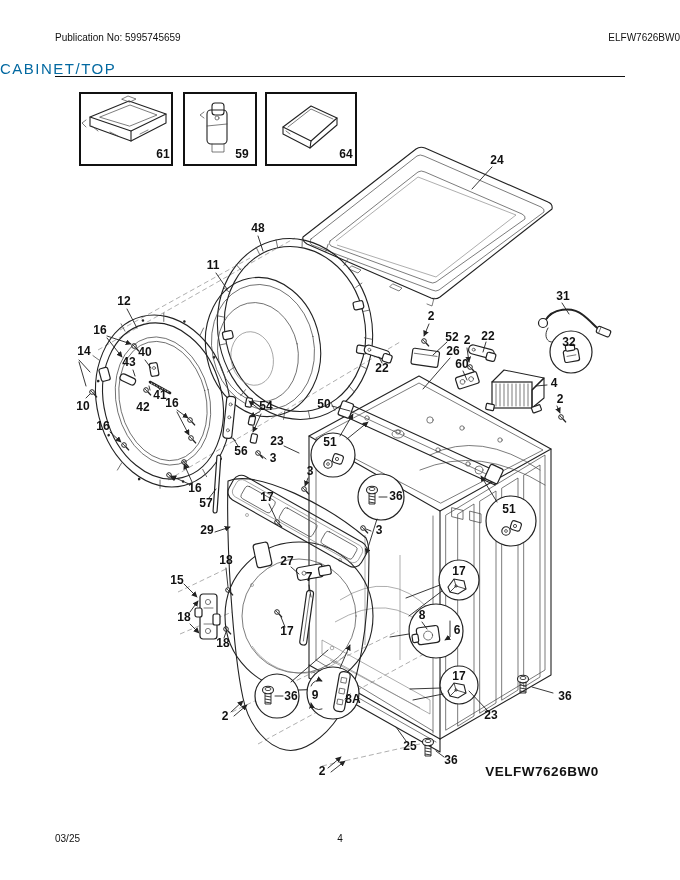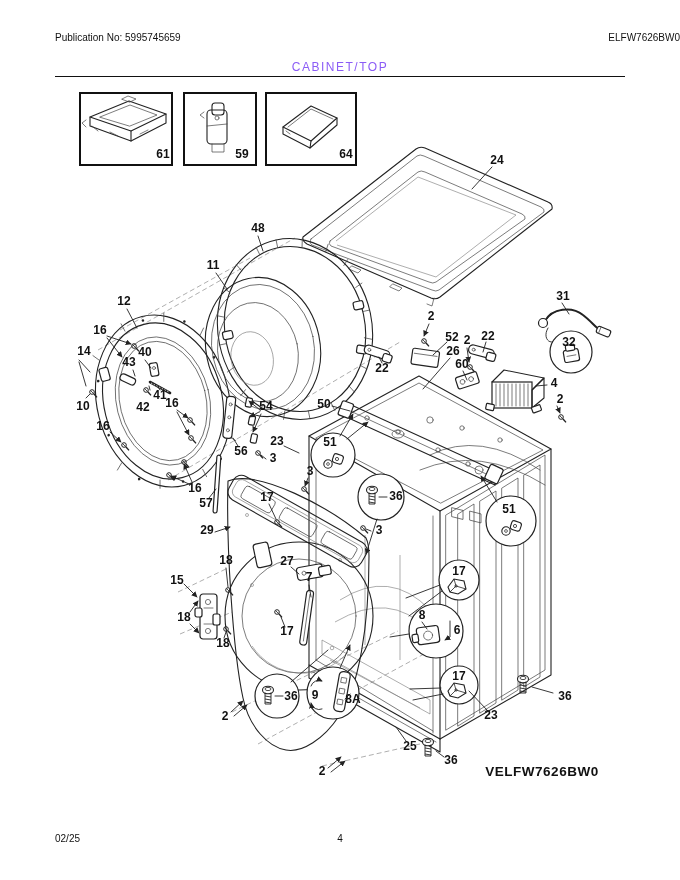--- a/index.html
+++ b/index.html
@@ -1,20 +1,20 @@
 <!DOCTYPE html>
 <html><head>
 <meta charset="utf-8">
 <style>
   html,body{margin:0;padding:0;background:#fff;}
   body{width:680px;height:880px;position:relative;font-family:"Liberation Sans",sans-serif;color:#111;overflow:hidden;}
   .hdr{position:absolute;font-size:10px;color:#111;white-space:nowrap;}
   #pub{left:55px;top:32px;}
   #model{left:0;right:0;top:32px;text-align:right;}
-  #section{left:0;right:0;top:60px;text-align:center;color:#8b5cf6;letter-spacing:1.5px;font-size:12px;}
+  #section{left:0;right:0;top:60px;text-align:left;color:#0369a1;letter-spacing:1.5px;font-size:15px;}
   #rule{position:absolute;left:55px;right:55px;top:76px;border-top:1.6px solid #111;}
   #date{left:55px;top:833px;}
   #page{left:0;right:0;top:833px;text-align:center;}
   svg{position:absolute;left:0;top:0;}
   .ol{fill:none;stroke:#222;stroke-width:1.1;stroke-linejoin:round;stroke-linecap:round;}
   .th{fill:none;stroke:#444;stroke-width:0.7;stroke-linejoin:round;stroke-linecap:round;}
   .lt{fill:none;stroke:#777;stroke-width:0.6;}
   .ld{fill:none;stroke:#222;stroke-width:0.9;stroke-linecap:round;}
   .dsh{fill:none;stroke:#9b9b9b;stroke-width:0.8;stroke-dasharray:5 3;}
   .fw{fill:#fff;stroke:#222;stroke-width:1.2;}
@@ -22,21 +22,21 @@
   .callout-big{font:bold 13.5px "Liberation Sans",sans-serif;fill:#111;text-anchor:middle;letter-spacing:0.5px;dominant-baseline:middle;}
   .box{fill:none;stroke:#111;stroke-width:2px;}
 </style>
 </head>
 <body>
 
 <div class="hdr" id="pub">Publication No: 5995745659</div>
 <div class="hdr" id="model">ELFW7626BW0</div>
 <div class="hdr" id="section">CABINET/TOP</div>
 <div id="rule"></div>
-<div class="hdr" id="date">02/25</div>
+<div class="hdr" id="date">03/25</div>
 <div class="hdr" id="page">4</div>
 
 <svg width="680" height="880" viewBox="0 0 680 880">
   <defs>
     <marker id="arr" viewBox="0 0 10 10" refX="9" refY="5" markerWidth="6.5" markerHeight="6.5" orient="auto-start-reverse">
       <path d="M0,0 L10,5 L0,10 z" fill="#222"></path>
     </marker>
     <g id="scr">
         <circle r="2.3" fill="none" stroke="#222" stroke-width="1"></circle>
         <path d="M-1.4,-1.4 L1.4,1.4" stroke="#222" stroke-width="0.8"></path>

